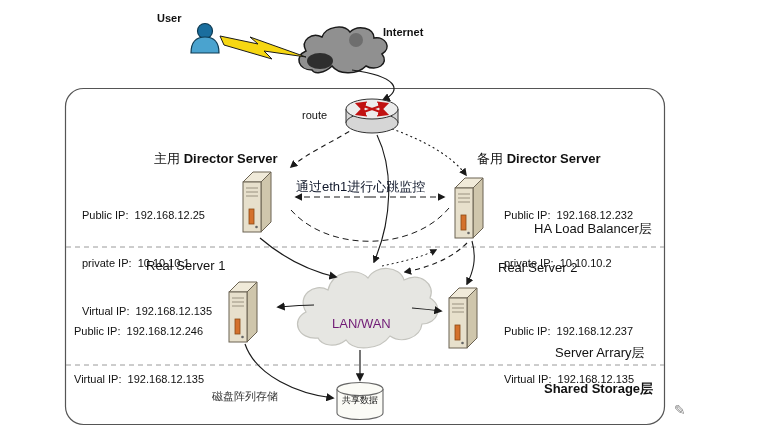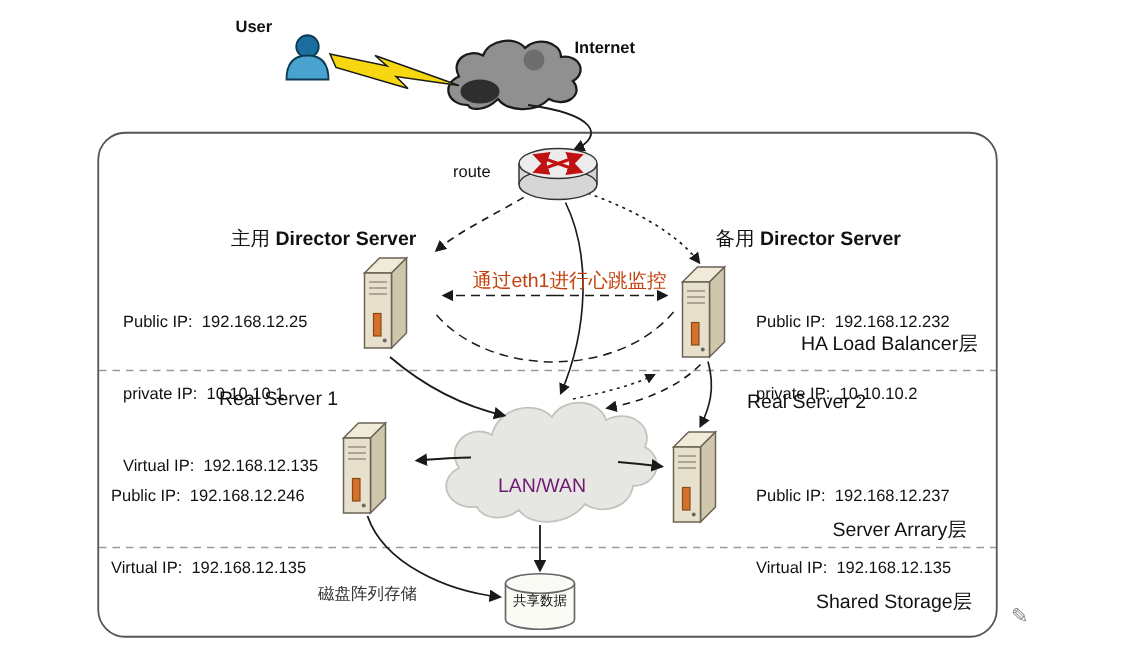--- a/index.html
+++ b/index.html
@@ -112,21 +112,21 @@
   <div class="lbl s11 b" style="left:383px; top:24px;">Internet</div>
   <div class="lbl s11" style="left:302px; top:107px;">route</div>
 
   <div class="lbl s12" style="left:154px; top:151px;"><span>主用 </span><span class="b">Director Server</span></div>
   <div class="lbl s11" style="left:82px; top:175px;">
     <div>Public IP:  192.168.12.25</div>
     <div>private IP:  10.10.10.1</div>
     <div>Virtual IP:  192.168.12.135</div>
   </div>
 
-  <div class="lbl s12" style="left:296px; top:179px; color:#c2410c;margin-left:19px;">通过eth1进行心跳监控</div>
+  <div class="lbl s12" style="left:296px; top:179px; color:#0f172a;">通过eth1进行心跳监控</div>
 
   <div class="lbl s12" style="left:477px; top:151px;"><span>备用 </span><span class="b">Director Server</span></div>
   <div class="lbl s11" style="left:504px; top:175px;">
     <div>Public IP:  192.168.12.232</div>
     <div>private IP:  10.10.10.2</div>
   </div>
 
   <div class="lbl s12" style="left:534px; top:221px;">HA Load Balancer层</div>
 
   <div class="lbl s12" style="left:146px; top:258px;">Real Server 1</div>
@@ -140,17 +140,17 @@
   <div class="lbl s12" style="left:498px; top:260px;text-align:right;">Real Server 2</div>
   <div class="lbl s11" style="left:504px; top:291px;">
     <div>Public IP:  192.168.12.237</div>
     <div>Virtual IP:  192.168.12.135</div>
   </div>
 
   <div class="lbl s12" style="left:555px; top:345px;">Server Arrary层</div>
 
   <div class="lbl s11" style="left:212px; top:388px; color:#333;">磁盘阵列存储</div>
   <div class="lbl s9 center" style="left:338px; top:392px; width:44px;">共享数据</div>
-  <div class="lbl s12" style="left:544px; top:393px;">Shared Storage层</div>
+  <div class="lbl s12" style="left:544px; top:381px;font-weight:bold;">Shared Storage层</div>
 
   <div class="lbl" style="left:674px; top:402px; font-size:14px; color:#8a8a8a;">✎</div>
 
 </div>
 
 </body></html>

